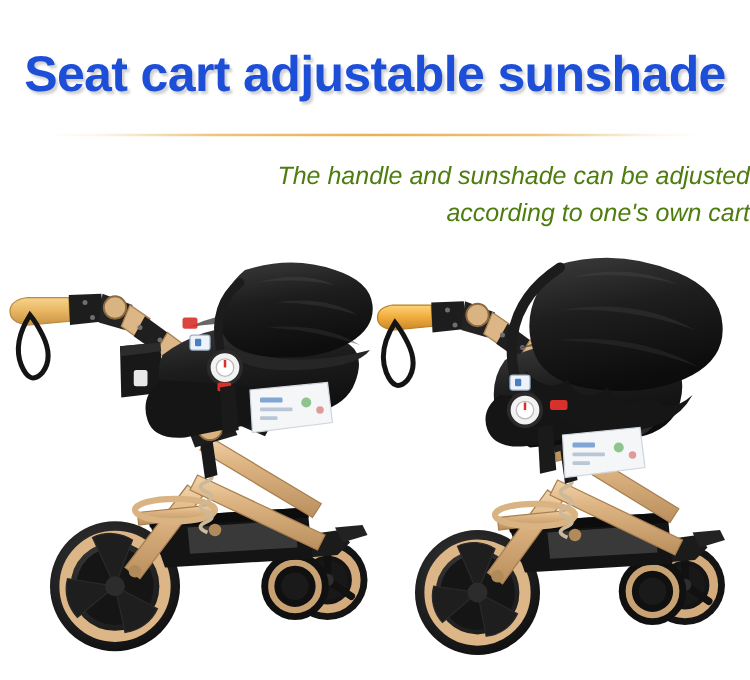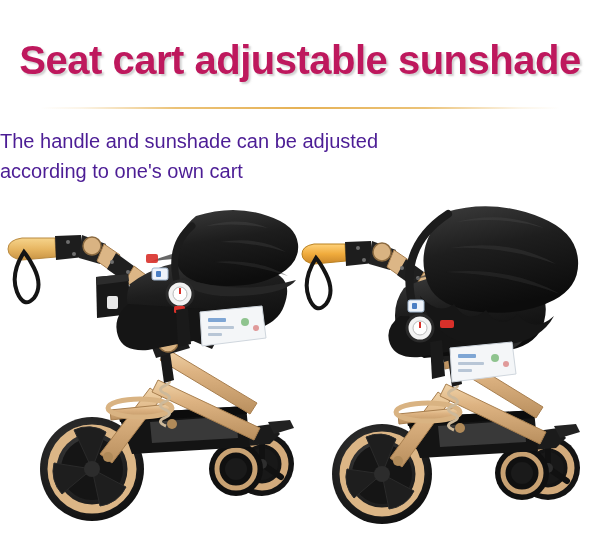--- a/index.html
+++ b/index.html
@@ -20,21 +20,21 @@
   }
 
   
   #headline {
     position:absolute;
     top:38px; left:0; width:600px;
     text-align:center;
     font-size:40px;
     font-weight:bold;
     letter-spacing:-0.5px;
-    color:#be185d;
+    color:#1d4ed8;
     text-shadow:2px 2px 2px rgba(170,170,170,0.55);
     white-space:nowrap;
   }
 
   #gold-divider {
     position:absolute;
     top:107px; left:40px;
     width:520px; height:2px;
     background:linear-gradient(to right,
         rgba(232,184,96,0) 0%,
@@ -42,24 +42,25 @@
         rgba(232,184,96,0.85) 26%,
         rgba(230,178,86,1) 50%,
         rgba(232,184,96,0.85) 74%,
         rgba(232,184,96,0.15) 92%,
         rgba(232,184,96,0) 100%);
   }
 
   #subhead {
     position:absolute;
     top:126px; left:0; width:600px;
-    text-align:left;
+    text-align:right;
     font-size:20px;
     line-height:30px;
-    color:#4c1d95;
+    color:#4d7c0f;
+    font-style:italic;
   }
   #subhead .ln { display:block; }
 
   
   #photo-area {
     position:absolute;
     top:192px; left:0;
     width:600px; height:352px;
   }
   .stroller { position:absolute; top:0; width:300px; height:352px; }

